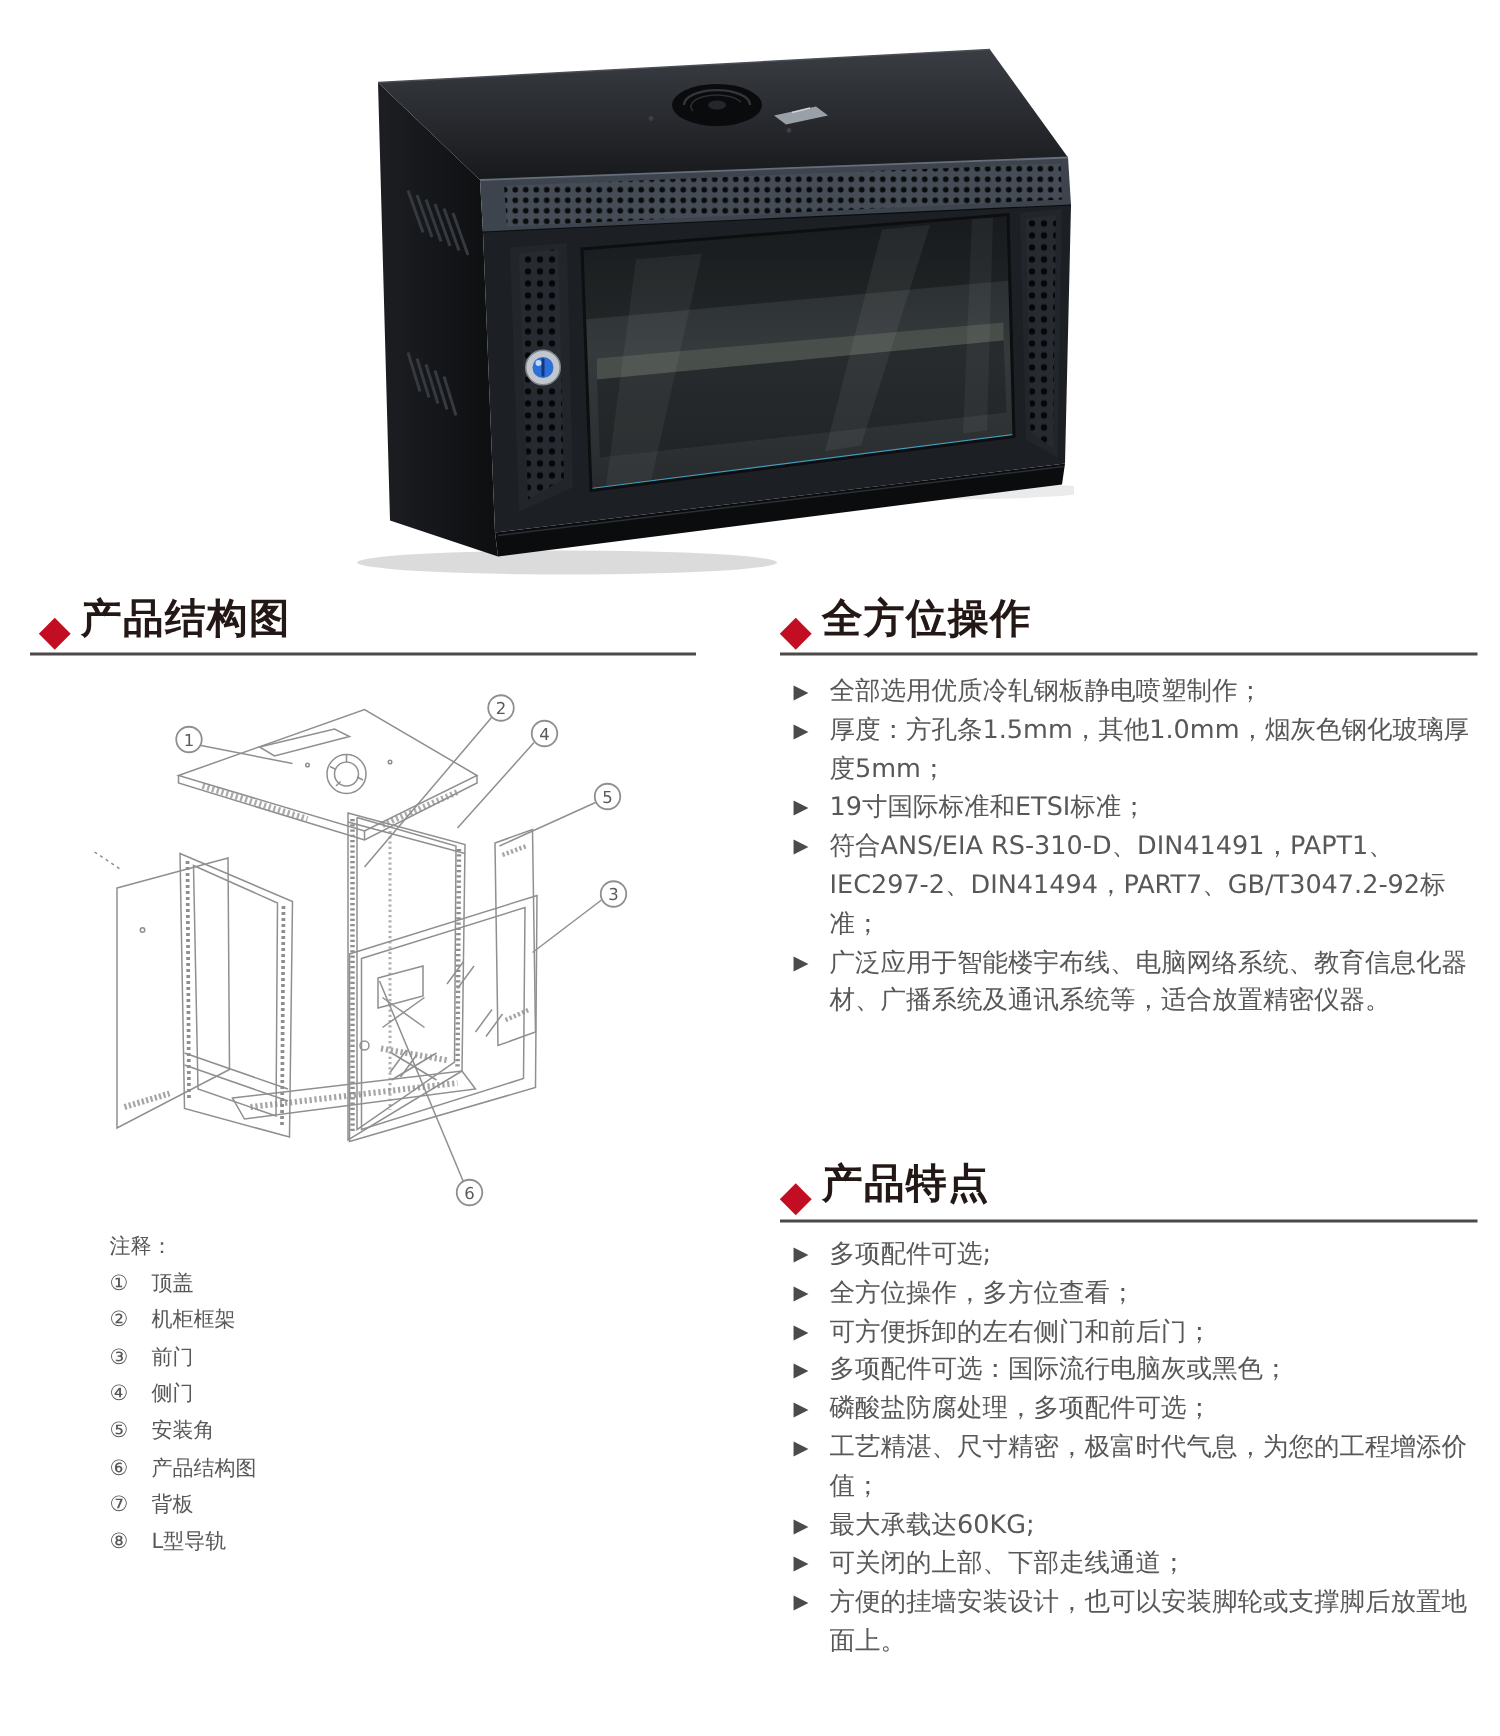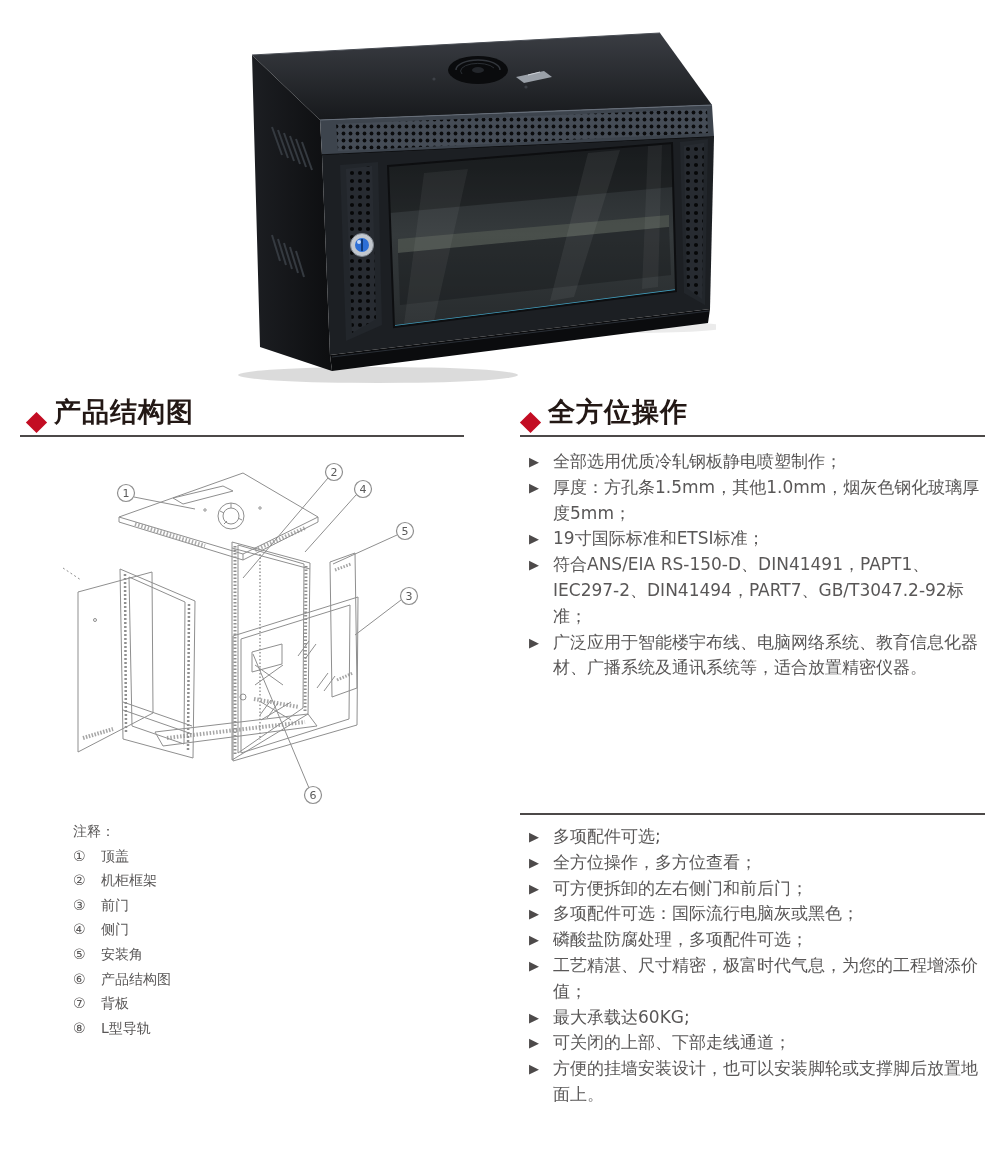--- a/index.html
+++ b/index.html
@@ -300,29 +300,33 @@
         <span class="txt">厚度：方孔条1.5mm，其他1.0mm，烟灰色钢化玻璃厚度5mm；</span>
       </div>
 
       <div class="b-item">
         <span class="tri">▶</span>
         <span class="txt">19寸国际标准和ETSI标准；</span>
       </div>
 
       <div class="b-item">
         <span class="tri">▶</span>
-        <span class="txt">符合ANS/EIA RS-150-D、DIN41491，PAPT1、IEC297-2、DIN41494，PART7、GB/T3047.2-92标准；</span>
+        <span class="txt">符合ANS/EIA RS-310-D、DIN41491，PAPT1、IEC297-2、DIN41494，PART7、GB/T3047.2-92标准；</span>
       </div>
 
       <div class="b-item">
         <span class="tri">▶</span>
         <span class="txt">广泛应用于智能楼宇布线、电脑网络系统、教育信息化器材、广播系统及通讯系统等，适合放置精密仪器。</span>
       </div>
     </div>
 
+  <div class="sec-head" style="left:518px;top:771px;">
+    <span class="diamond"></span>
+    <span class="sec-title">产品特点</span>
+  </div>
   <div class="rule" style="left:520px;top:813px;width:465px;"></div>
 
   <div class="bullets" style="left:520px;top:824px;">
 
       <div class="b-item">
         <span class="tri">▶</span>
         <span class="txt">多项配件可选;</span>
       </div>
 
       <div class="b-item">

